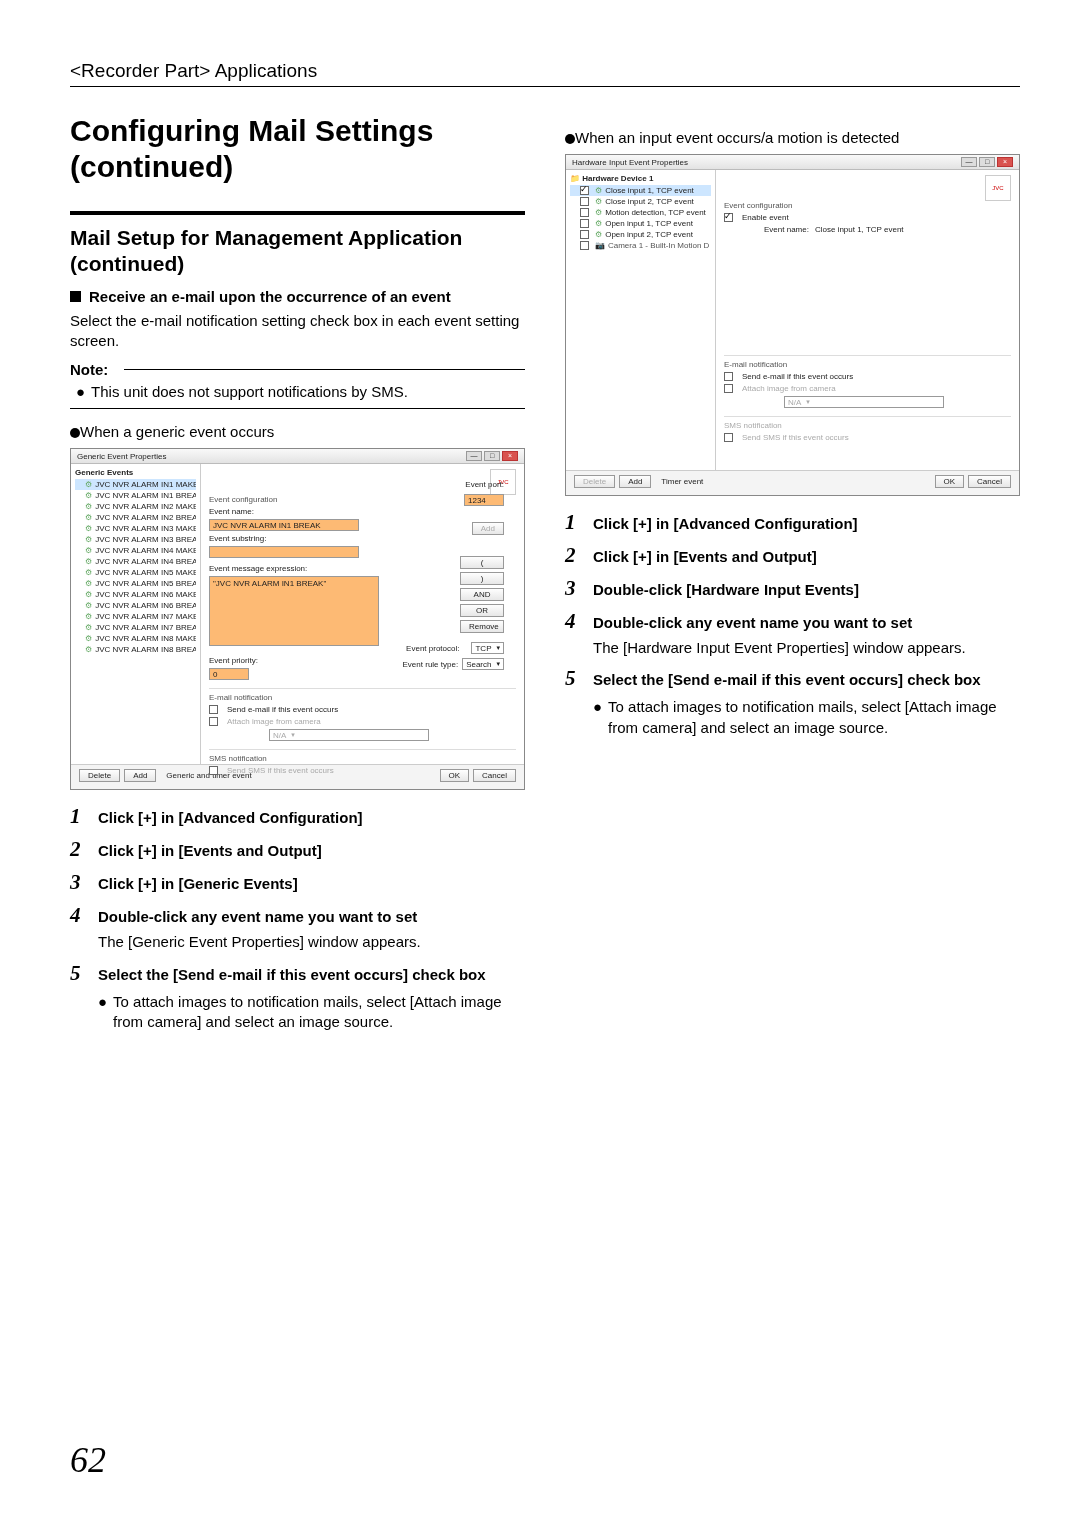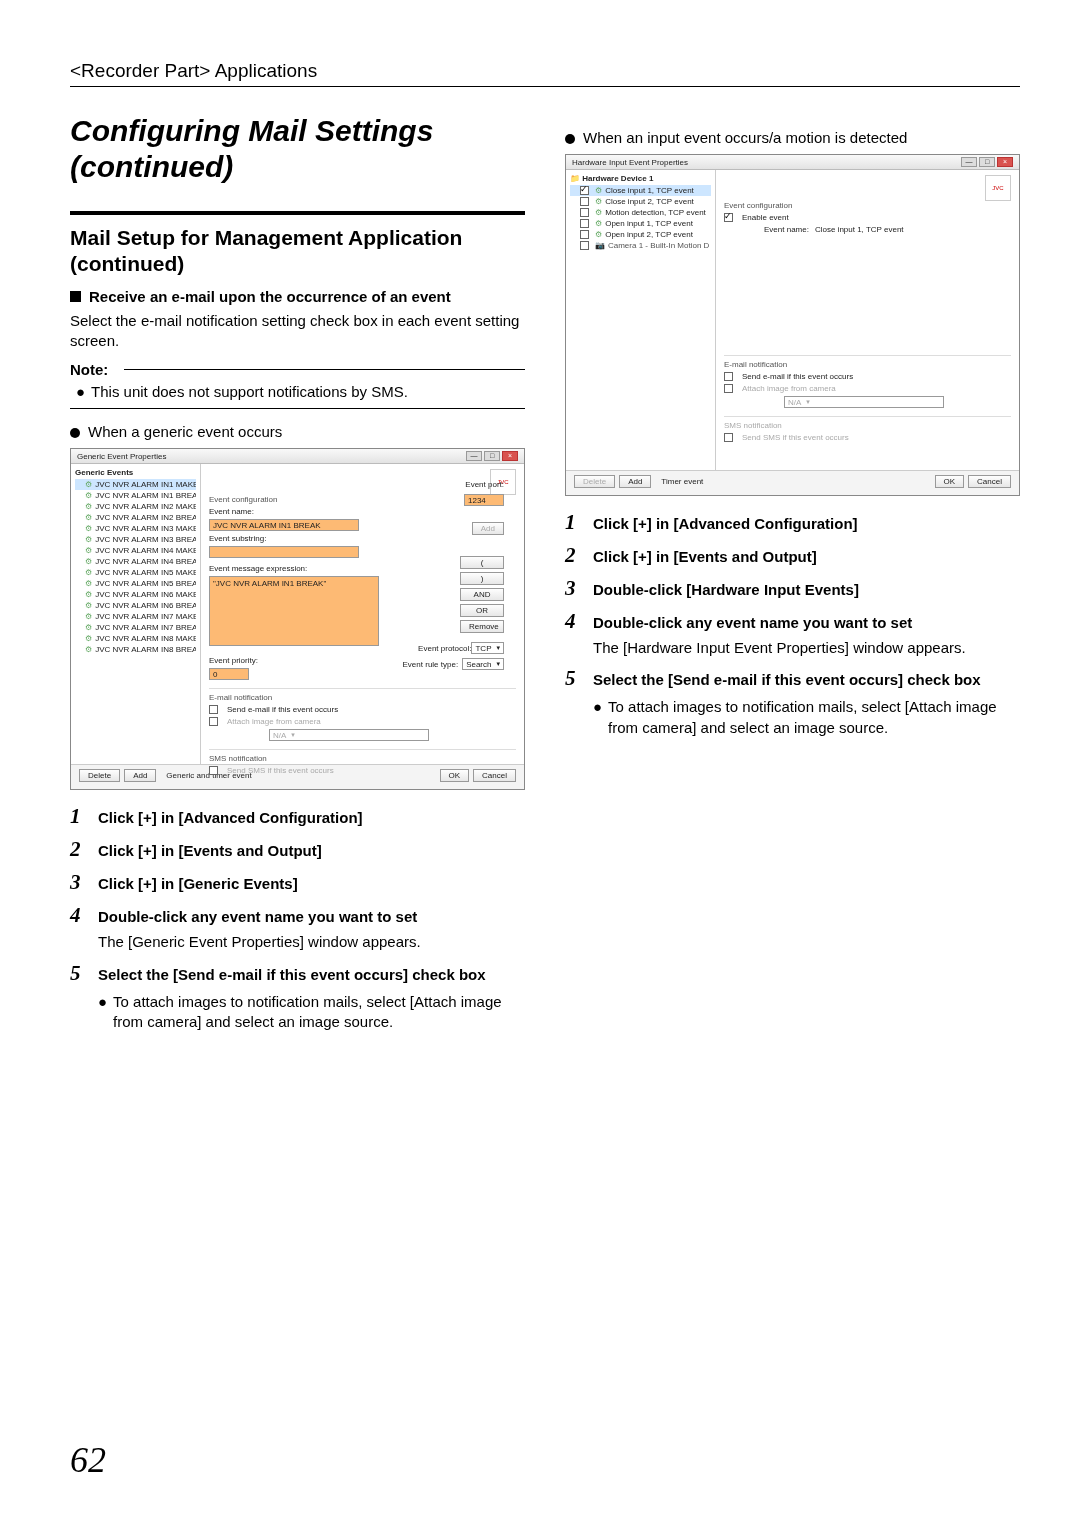--- a/index.html
+++ b/index.html
@@ -26,21 +26,20 @@
   }
   .col {
     flex: 1;
     min-width: 0;
   }
   .main-title {
     font-size: 30px;
     font-weight: bold;
     line-height: 1.2;
     margin: 14px 0 6px 0;
-    font-style: italic;
   }
   .thick-rule {
     border: none;
     border-top: 4px solid #000;
     margin: 26px 0 10px 0;
   }
   .section-title {
     font-size: 21px;
     font-weight: bold;
     line-height: 1.25;
@@ -98,21 +97,21 @@
     width: 10px;
     height: 10px;
     border-radius: 50%;
     background: #000;
     display: inline-block;
     flex-shrink: 0;
     margin-top: 5px;
   }
   .circle-row {
     display: flex;
-    gap: 8px;
+    gap: 0;
     align-items: flex-start;
     font-size: 15px;
     margin: 14px 0 8px 0;
   }
   .step {
     display: flex;
     gap: 10px;
     align-items: baseline;
     margin: 8px 0 2px 0;
   }
@@ -366,21 +365,21 @@
                 <span class="btn">(</span>
                 <span class="btn">)</span>
                 <span class="btn">AND</span>
                 <span class="btn">OR</span>
                 <span class="btn">Remove</span>
               </span>
             </div>
 
             <div class="field-row" style="margin-top:10px;">
               <span>Event priority:</span>
-              <span class="right-col-abs" style="top:178px; display:flex; gap:0; align-items:center;">
+              <span class="right-col-abs" style="top:178px; display:flex; gap:12px; align-items:center;">
                 <span>Event protocol:</span>
                 <span class="sel-dd">TCP</span>
               </span>
             </div>
             <div class="field-row">
               <span class="tf small">0</span>
               <span class="right-col-abs" style="top:194px; display:flex; gap:4px; align-items:center;">
                 <span>Event rule type:</span>
                 <span class="sel-dd">Search</span>
               </span>

